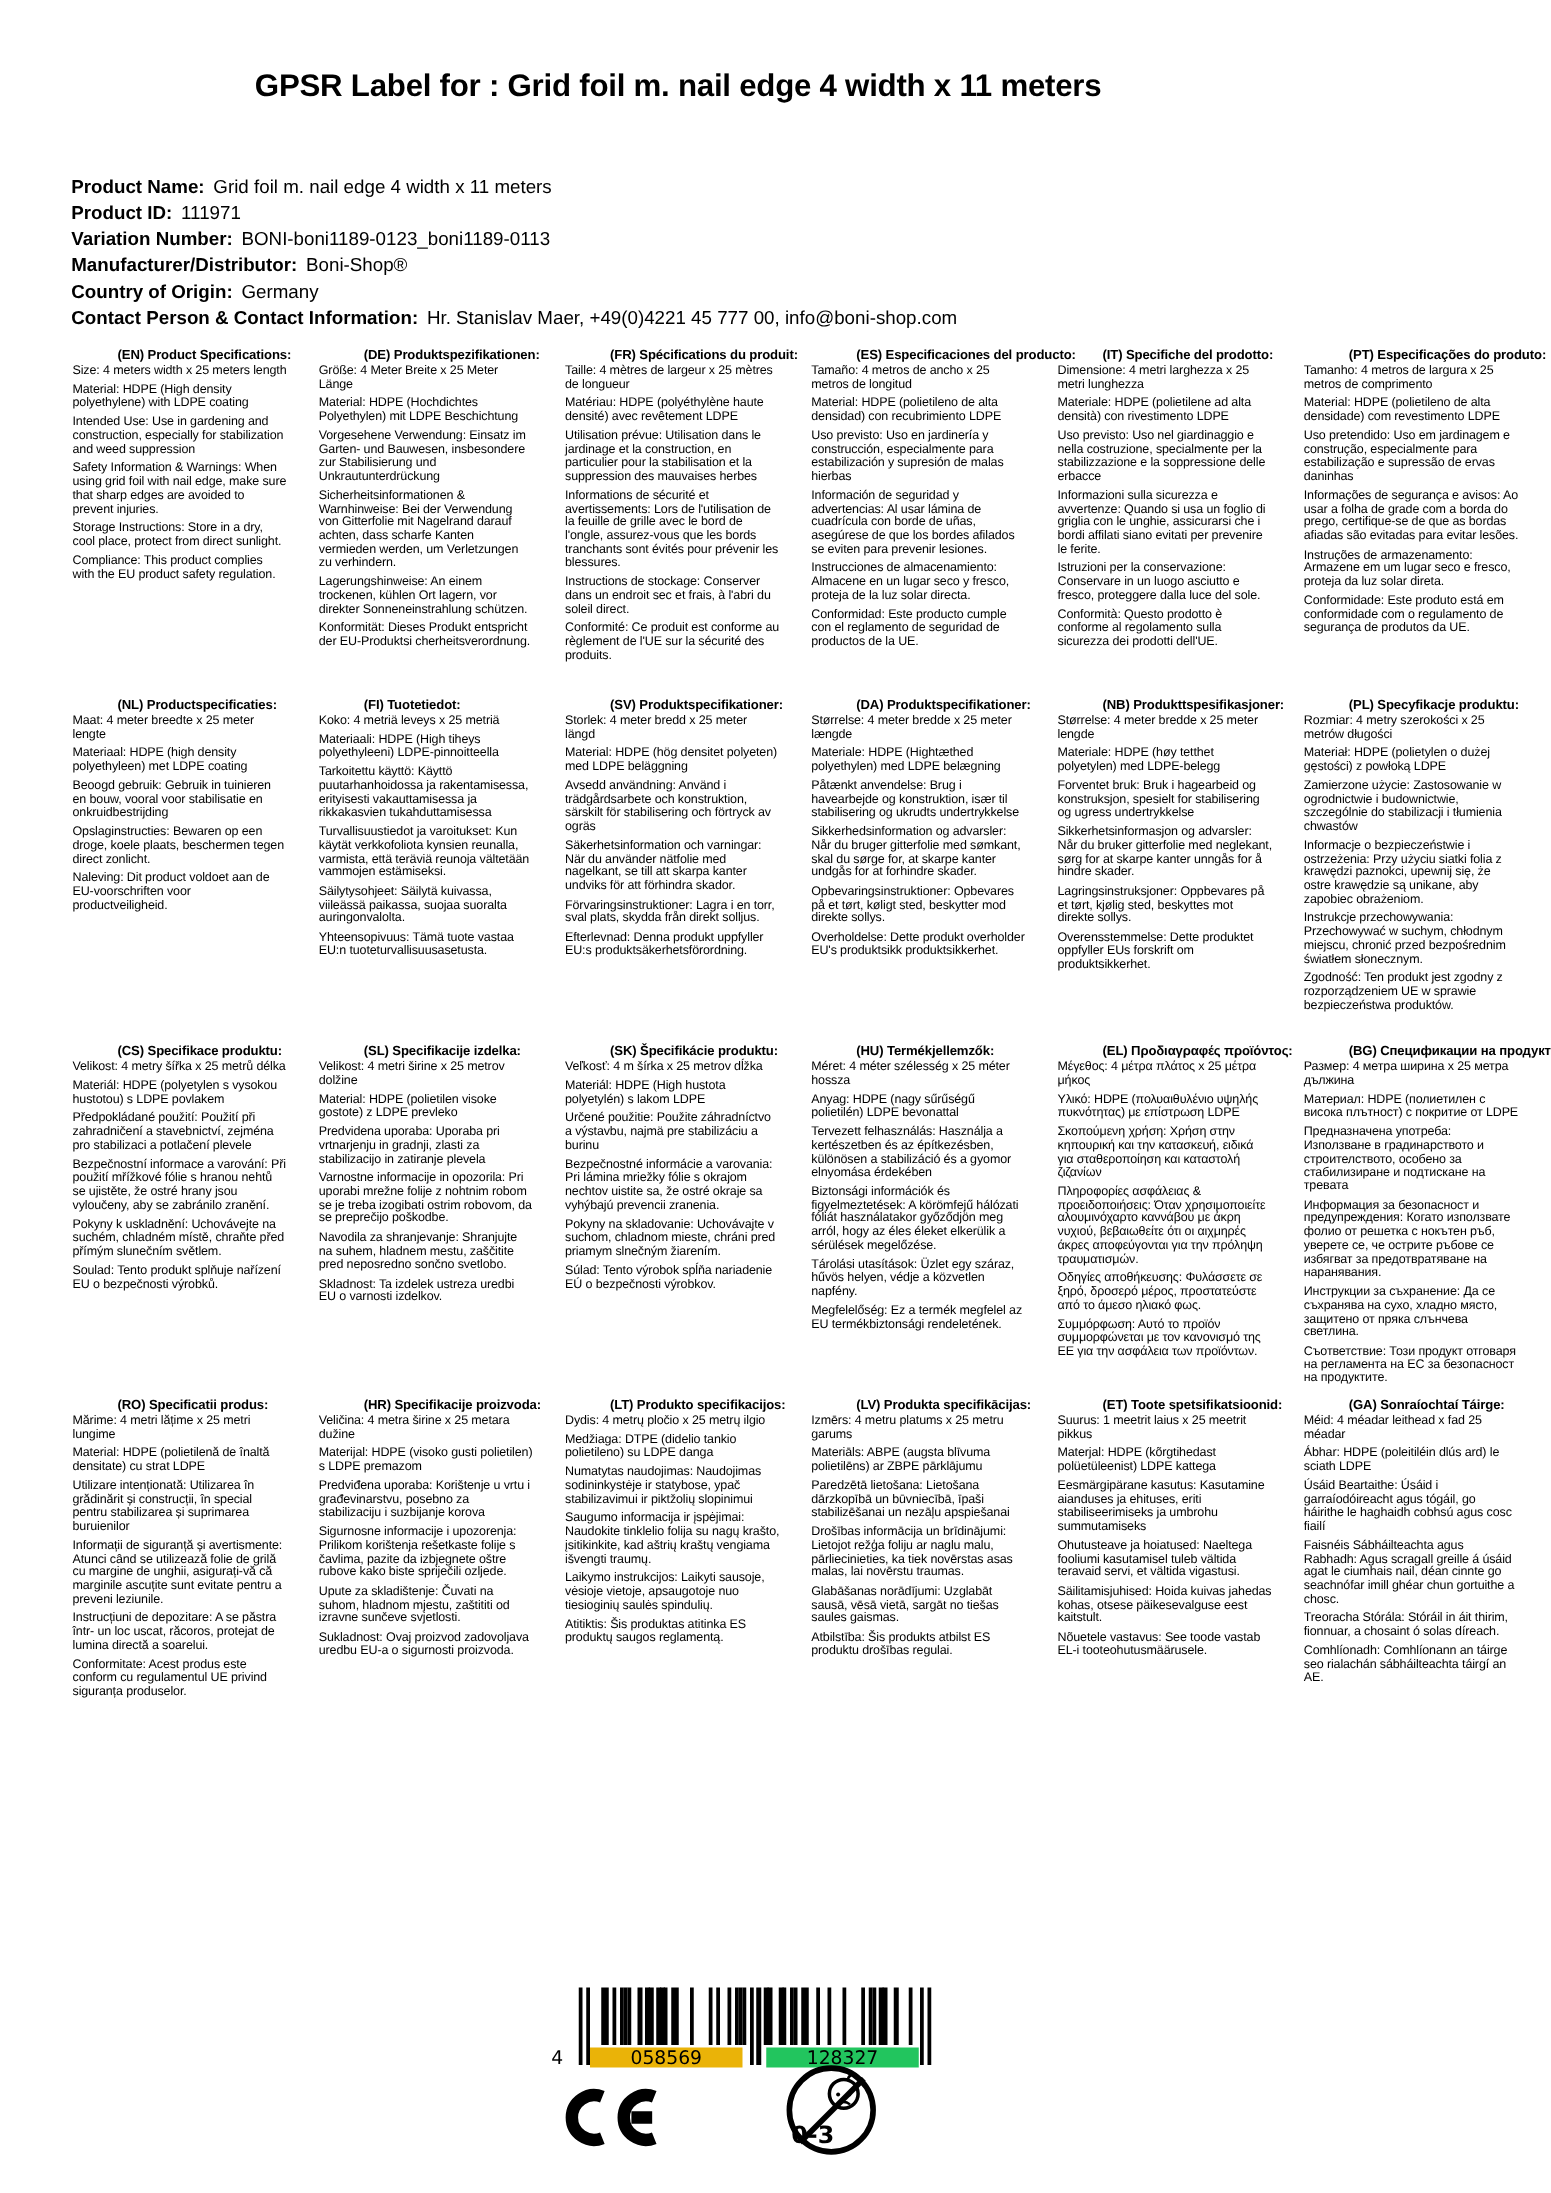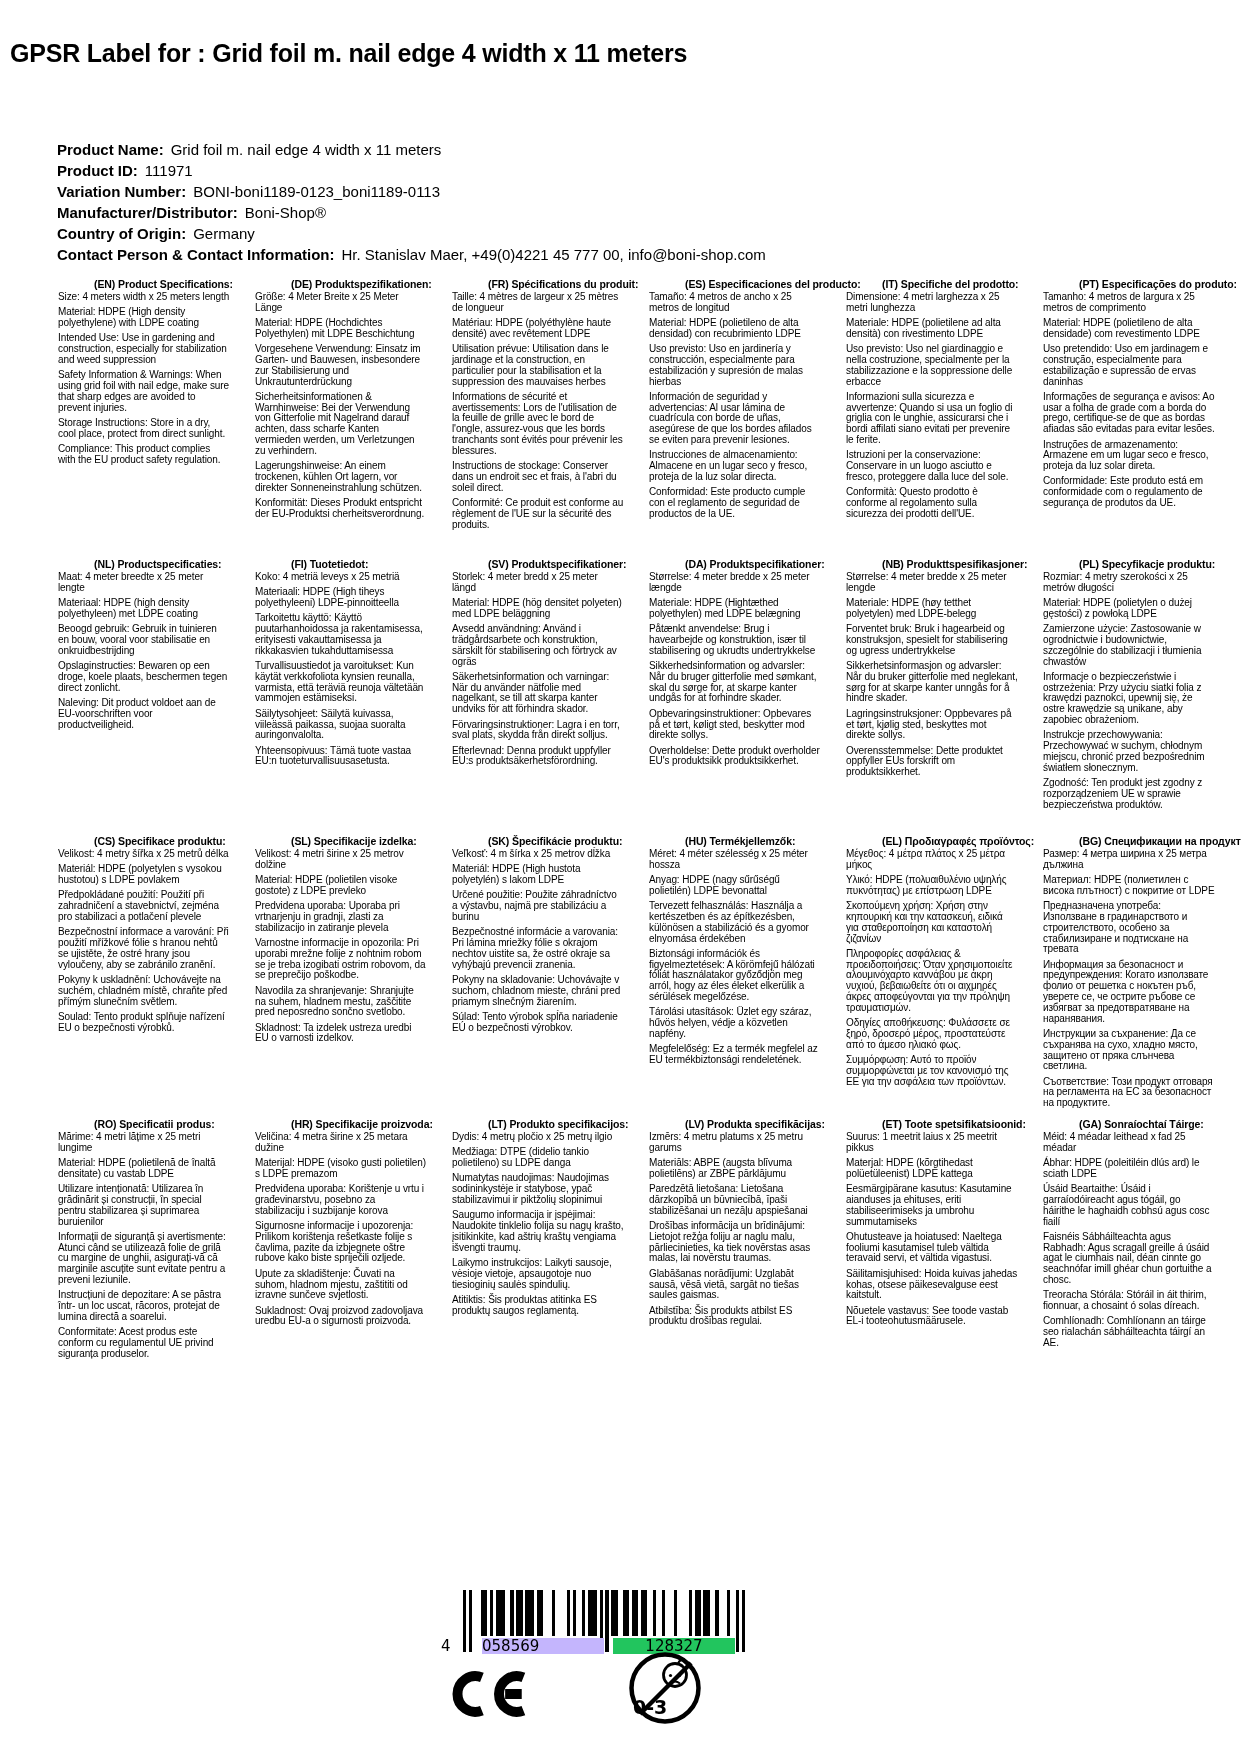--- a/index.html
+++ b/index.html
@@ -1,22 +1,22 @@
 <!DOCTYPE html>
 <html><head>
 <meta charset="utf-8">
 <style>
   html,body{margin:0;padding:0;}
   body{
     width:1241px;height:1754px;background:#ffffff;color:#000;
     font-family:"Liberation Sans",sans-serif;position:relative;overflow:hidden;
   }
   .title{
-    position:absolute;top:39px;left:0;width:1085px;
-    font-size:25px;font-weight:bold;margin:0;letter-spacing:-0.2px;padding-left:10px;
+    position:absolute;top:55px;left:0;width:1085px;text-align:center;
+    font-size:25px;font-weight:bold;margin:0;letter-spacing:-0.2px;
   }
   .info{position:absolute;left:57px;top:139px;width:1140px;}
   .info-row{font-size:15px;line-height:21px;white-space:nowrap;}
   .info-label{font-weight:bold;margin-right:7px;}
   .grid{
     position:absolute;left:58px;top:278px;
     display:grid;grid-template-columns:repeat(6,172px);
     grid-template-rows:280px 277px 283px auto;column-gap:25px;
   }
   .spec-block{overflow:visible;}
@@ -25,21 +25,21 @@
     white-space:nowrap;margin:0 0 2px 0;letter-spacing:-0.1px;padding-left:36px;
   }
   .spec-para{font-size:10px;line-height:10.8px;margin:0 0 4.5px 0;letter-spacing:-0.1px;}
   .barcode{position:absolute;left:463px;top:1590px;width:282px;height:62px;}
   .bc-bar{position:absolute;top:0;background:#000;}
   .bc-digit{
     position:absolute;font-family:"DejaVu Sans",sans-serif;
     font-size:15px;line-height:16px;bottom:-2px;
   }
   .bc-first{left:-22px;}
-  .bc-g1{left:9px;width:122px;background:#c4b5fd;margin-left:10px;}
+  .bc-g1{left:9px;width:122px;text-align:center;background:#eab308;}
   .bc-g2{left:150px;width:122px;text-align:center;background:#22c55e;}
   .ce{position:absolute;left:452px;top:1665px;width:88px;height:58px;}
   .age{position:absolute;left:627px;top:1650px;width:76px;height:76px;}
   .age text{font-family:"DejaVu Sans",sans-serif;}
 </style>
 </head>
 <body>
 
 <div class="page">
 
@@ -212,21 +212,21 @@
         <p class="spec-para">Размер: 4 метра ширина x 25 метра дължина</p>
         <p class="spec-para">Материал: HDPE (полиетилен с висока плътност) с покритие от LDPE</p>
         <p class="spec-para">Предназначена употреба: Използване в градинарството и строителството, особено за стабилизиране и подтискане на тревата</p>
         <p class="spec-para">Информация за безопасност и предупреждения: Когато използвате фолио от решетка с нокътен ръб, уверете се, че острите ръбове се избягват за предотвратяване на наранявания.</p>
         <p class="spec-para">Инструкции за съхранение: Да се съхранява на сухо, хладно място, защитено от пряка слънчева светлина.</p>
         <p class="spec-para">Съответствие: Този продукт отговаря на регламента на ЕС за безопасност на продуктите.</p>
       </div>
       <div class="spec-block">
         <div class="spec-heading">(RO) Specificatii produs:</div>
         <p class="spec-para">Mărime: 4 metri lățime x 25 metri lungime</p>
-        <p class="spec-para">Material: HDPE (polietilenă de înaltă densitate) cu vastab LDPE</p>
+        <p class="spec-para">Material: HDPE (polietilenă de înaltă densitate) cu strat LDPE</p>
         <p class="spec-para">Utilizare intenționată: Utilizarea în grădinărit și construcții, în special pentru stabilizarea și suprimarea buruienilor</p>
         <p class="spec-para">Informații de siguranță și avertismente: Atunci când se utilizează folie de grilă cu margine de unghii, asigurați-vă că marginile ascuțite sunt evitate pentru a preveni leziunile.</p>
         <p class="spec-para">Instrucțiuni de depozitare: A se păstra într- un loc uscat, răcoros, protejat de lumina directă a soarelui.</p>
         <p class="spec-para">Conformitate: Acest produs este conform cu regulamentul UE privind siguranța produselor.</p>
       </div>
       <div class="spec-block">
         <div class="spec-heading">(HR) Specifikacije proizvoda:</div>
         <p class="spec-para">Veličina: 4 metra širine x 25 metara dužine</p>
         <p class="spec-para">Materijal: HDPE (visoko gusti polietilen) s LDPE premazom</p>
         <p class="spec-para">Predviđena uporaba: Korištenje u vrtu i građevinarstvu, posebno za stabilizaciju i suzbijanje korova</p>

